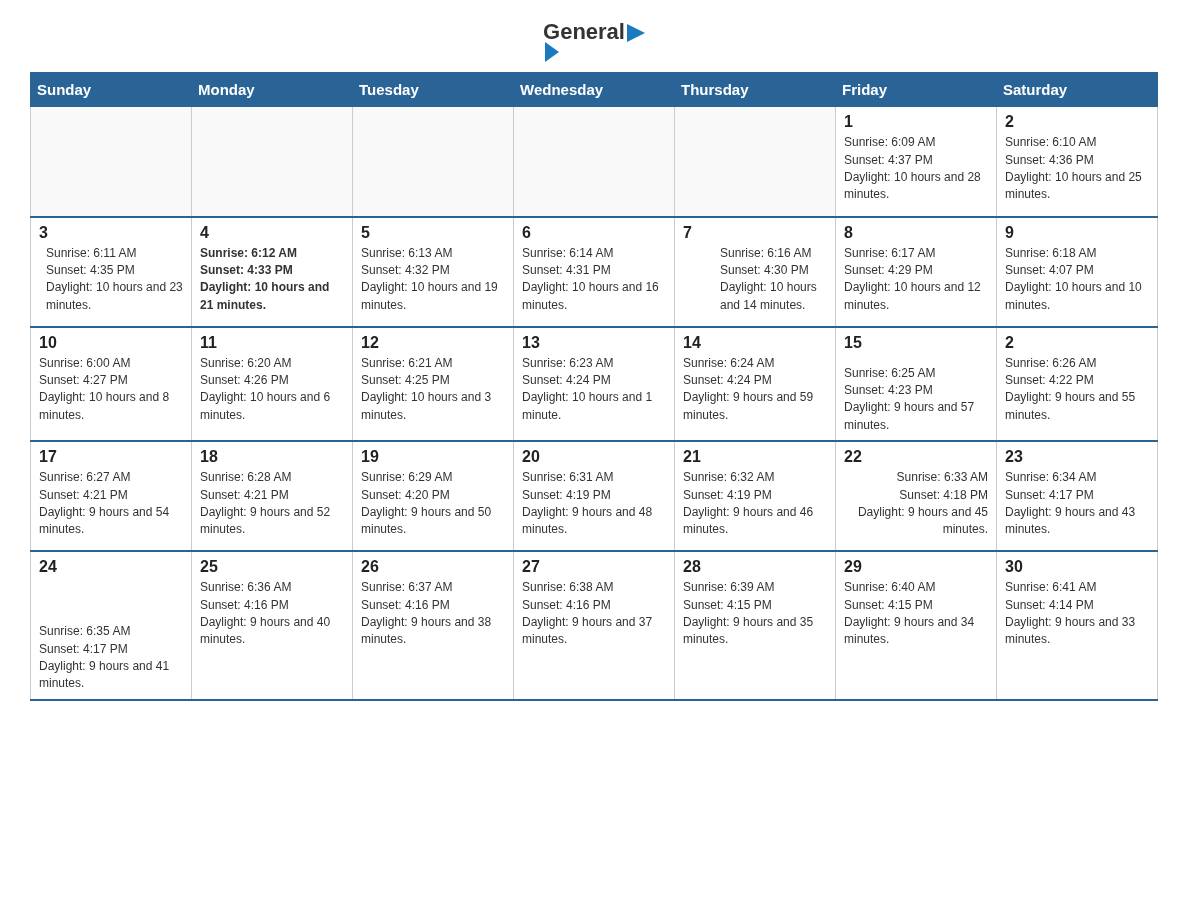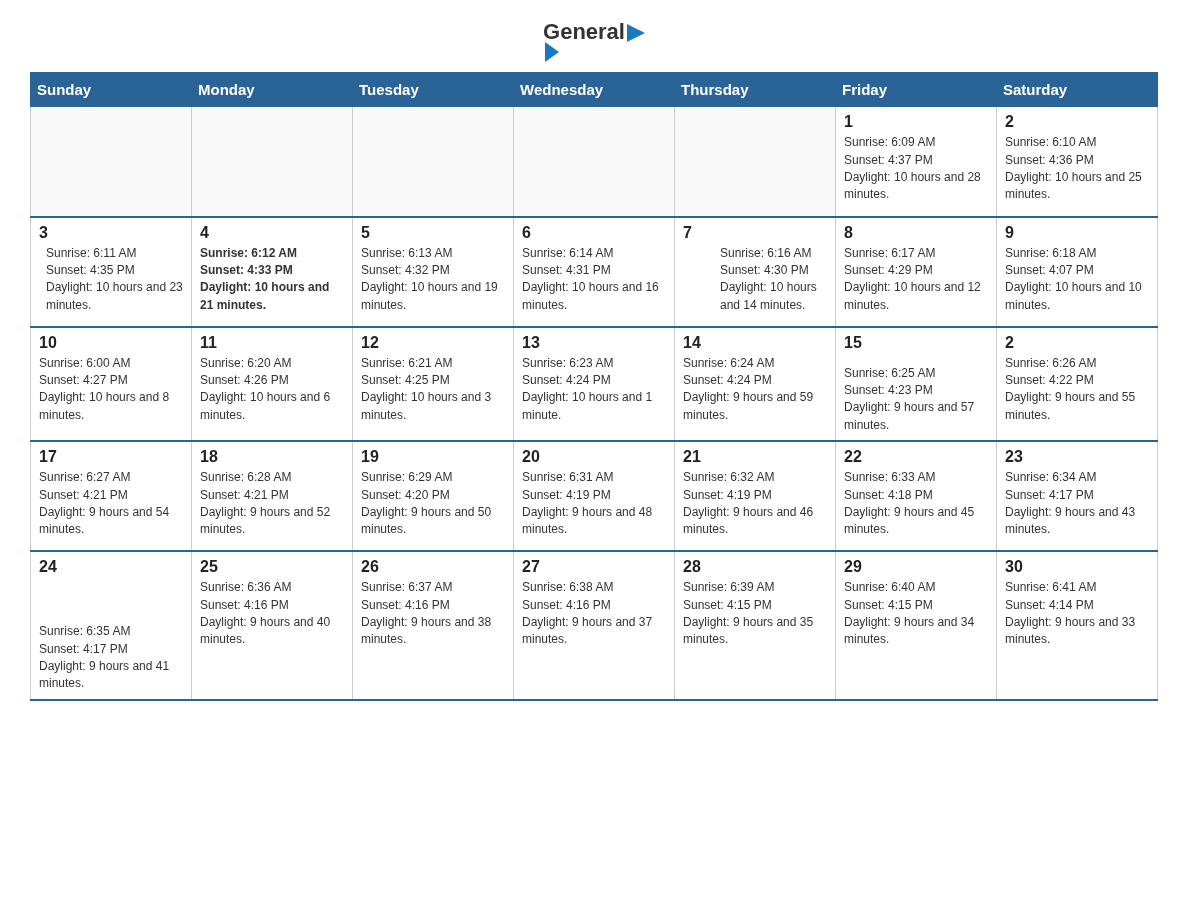--- a/index.html
+++ b/index.html
@@ -271,21 +271,21 @@
 Daylight: 9 hours and 48 minutes.</div>
         </td>
         <td>
           <span class="day-number">21</span>
           <div class="day-info" style="white-space: pre-line;">Sunrise: 6:32 AM
 Sunset: 4:19 PM
 Daylight: 9 hours and 46 minutes.</div>
         </td>
         <td>
           <span class="day-number">22</span>
-          <div class="day-info" style="white-space: pre-line;">Sunrise: 6:33 AM
+          <div class="day-info" style="white-space: pre-line; text-align: right;">Sunrise: 6:33 AM
 Sunset: 4:18 PM
 Daylight: 9 hours and 45 minutes.</div>
         </td>
         <td>
           <span class="day-number">23</span>
           <div class="day-info" style="white-space: pre-line;">Sunrise: 6:34 AM
 Sunset: 4:17 PM
 Daylight: 9 hours and 43 minutes.</div>
         </td>
       </tr>

